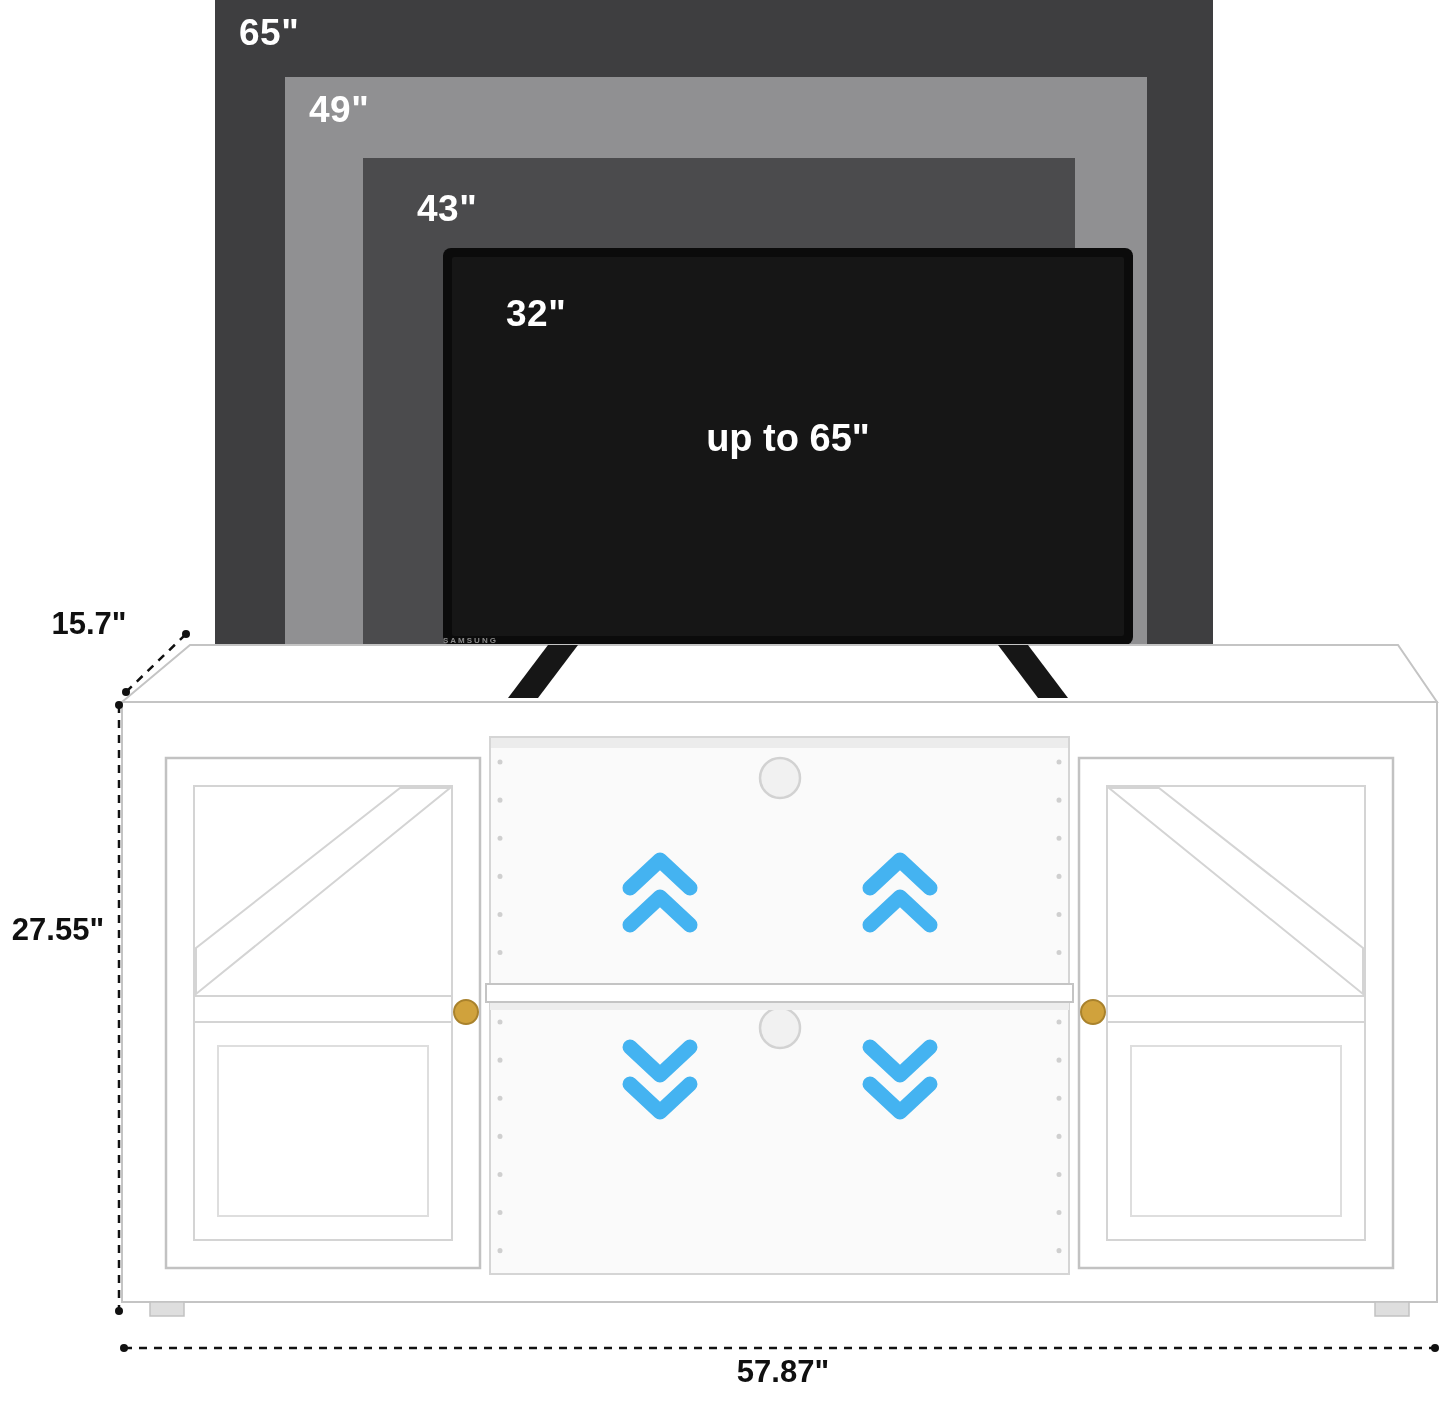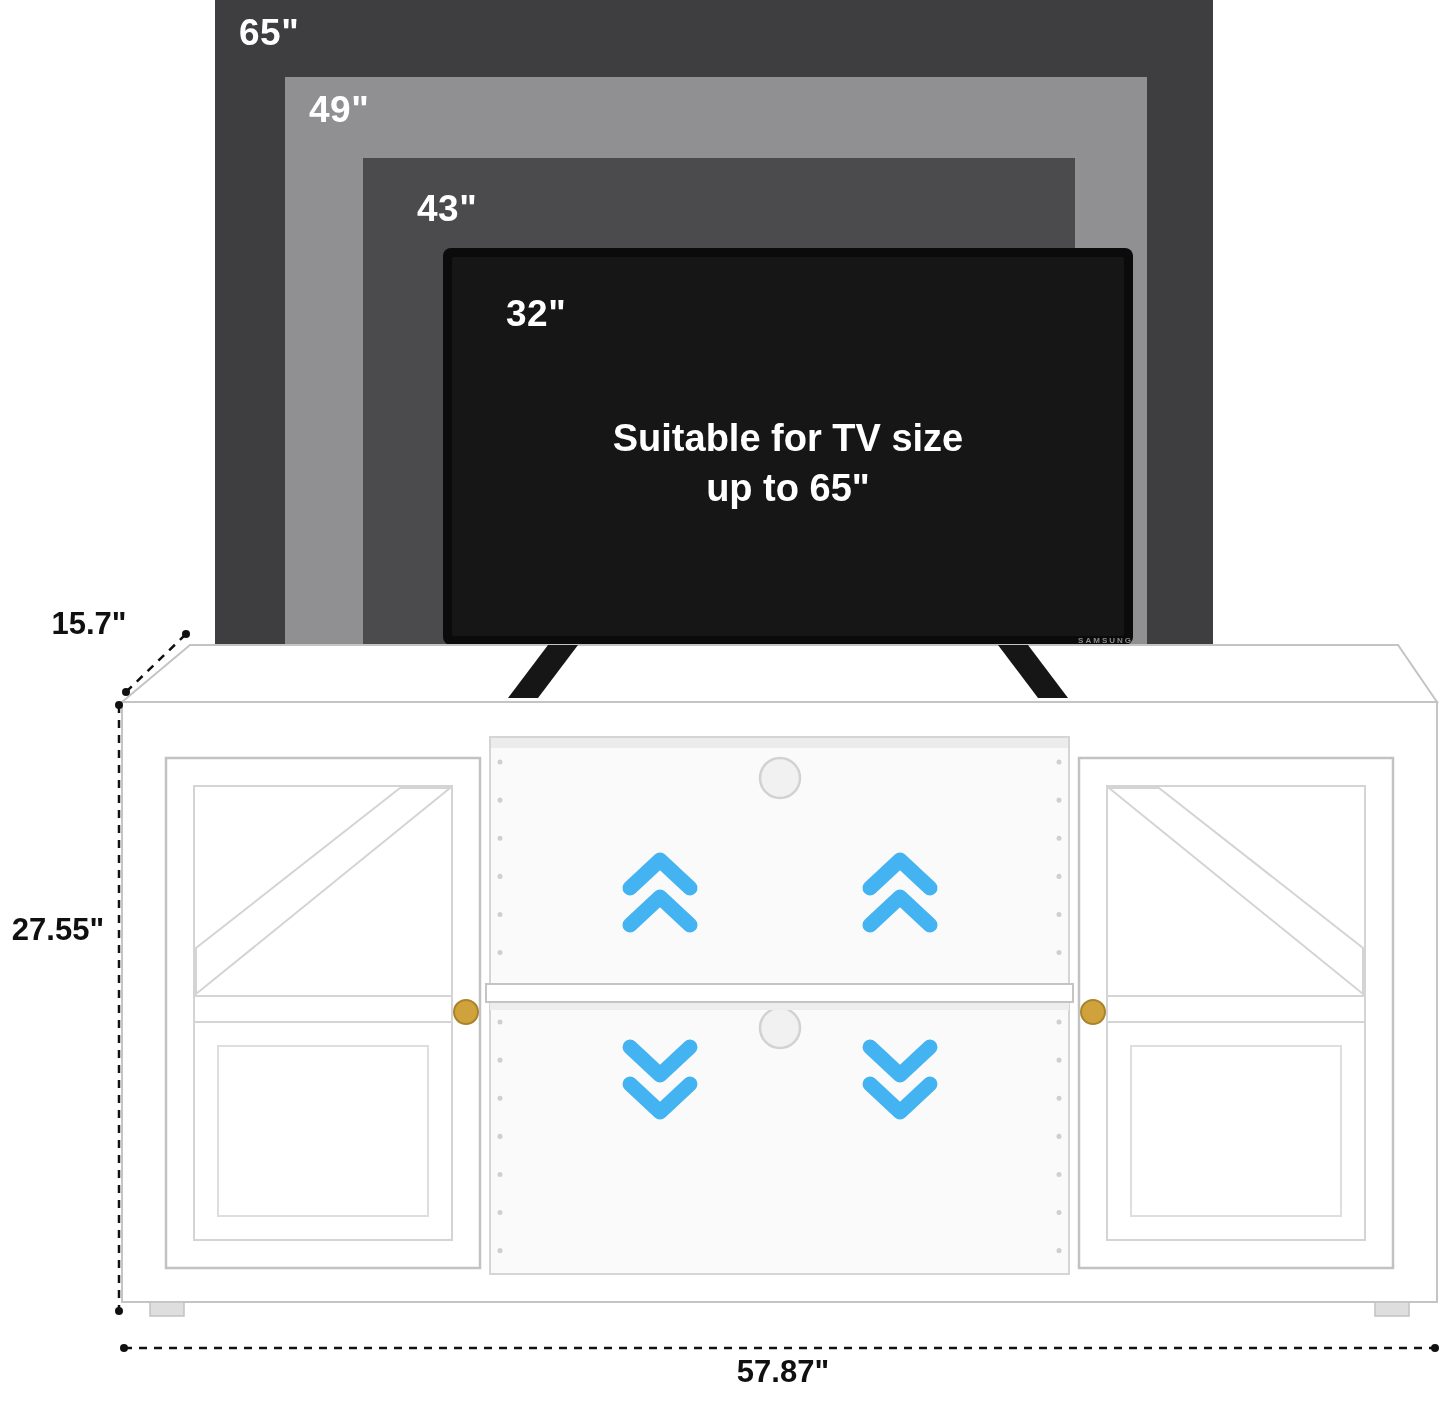--- a/index.html
+++ b/index.html
@@ -15,21 +15,21 @@
   .lbl-65 { left:24px; top:12px; }
   .lbl-49 { left:24px; top:12px; }
   .lbl-43 { left:54px; top:30px; }
   .lbl-32 { left:54px; top:36px; }
 
   .tv { position:absolute; left:443px; top:248px; width:690px; height:397px;
         background:#0b0b0b; border-radius:8px; padding:9px; }
   .tv-screen { position:relative; width:100%; height:100%; background:#161616; border-radius:2px; }
   .tv-caption { position:absolute; left:0; right:0; top:156px; text-align:center;
                 color:#ffffff; font-weight:bold; font-size:38px; line-height:1.32; }
-  .tv-brand { position:absolute; left:0; right:0; bottom:0; height:9px; text-align:right;
+  .tv-brand { position:absolute; left:0; right:0; bottom:0; height:9px; text-align:left;
               color:#8a8a8a; font-size:8px; line-height:9px; font-weight:bold; letter-spacing:2px; }
 
   .cab-svg { position:absolute; left:0; top:0; }
 
   .dim-label { position:absolute; color:#101010; font-weight:bold; font-size:31px; }
   .dim-depth  { left:26px;  top:606px;  width:126px; text-align:center; }
   .dim-height { left:0;     top:912px;  width:116px; text-align:center; }
   .dim-width  { left:683px; top:1354px; width:200px; text-align:center; }
 </style>
 </head>
@@ -44,21 +44,20 @@
     <span class="size-label lbl-49">49"</span>
   </div>
   <div class="size-rect rect-43">
     <span class="size-label lbl-43">43"</span>
   </div>
 
   <div class="tv">
     <div class="tv-screen">
       <span class="size-label lbl-32">32"</span>
       <div class="tv-caption">
-        <div>Suitable for TV size</div>
         <div>up to 65"</div>
       </div>
     </div>
     <div class="tv-brand">SAMSUNG</div>
   </div>
 
   <svg class="cab-svg" width="1445" height="1410" viewBox="0 0 1445 1410">
 
     <polygon points="122,702 190,645 1398,645 1437,702" fill="#ffffff" stroke="#c4c4c4" stroke-width="2"></polygon>
 

